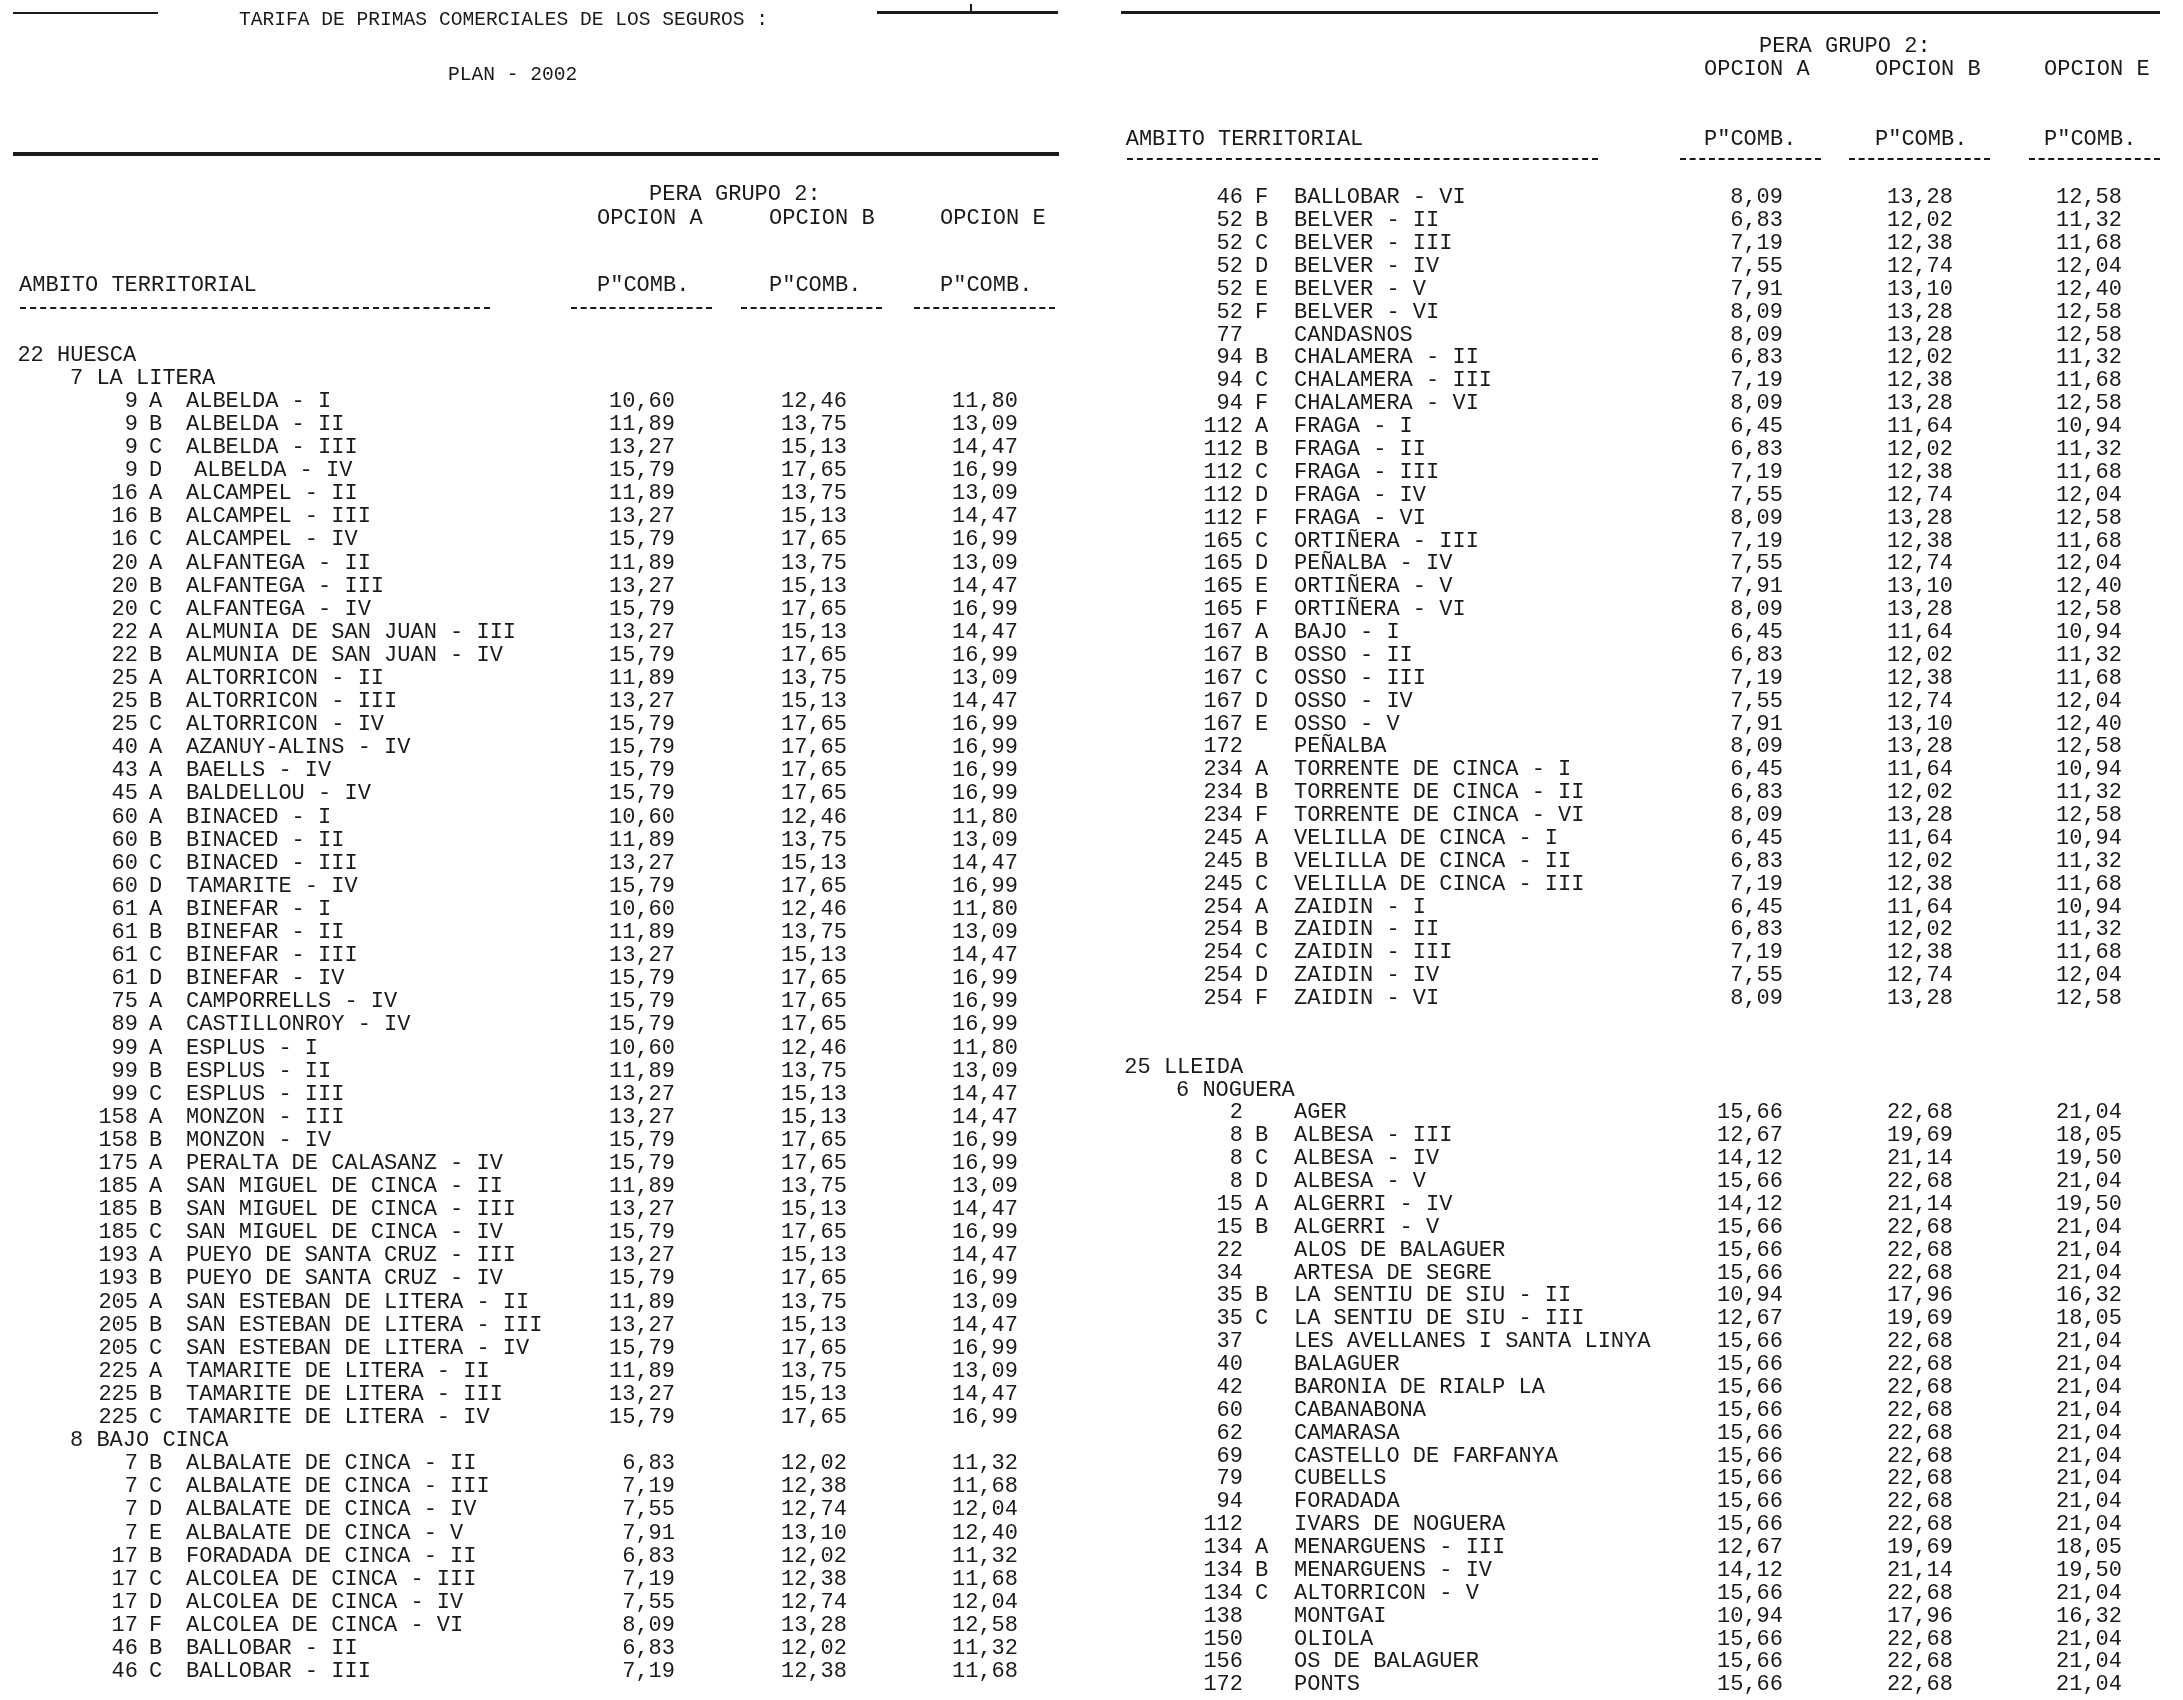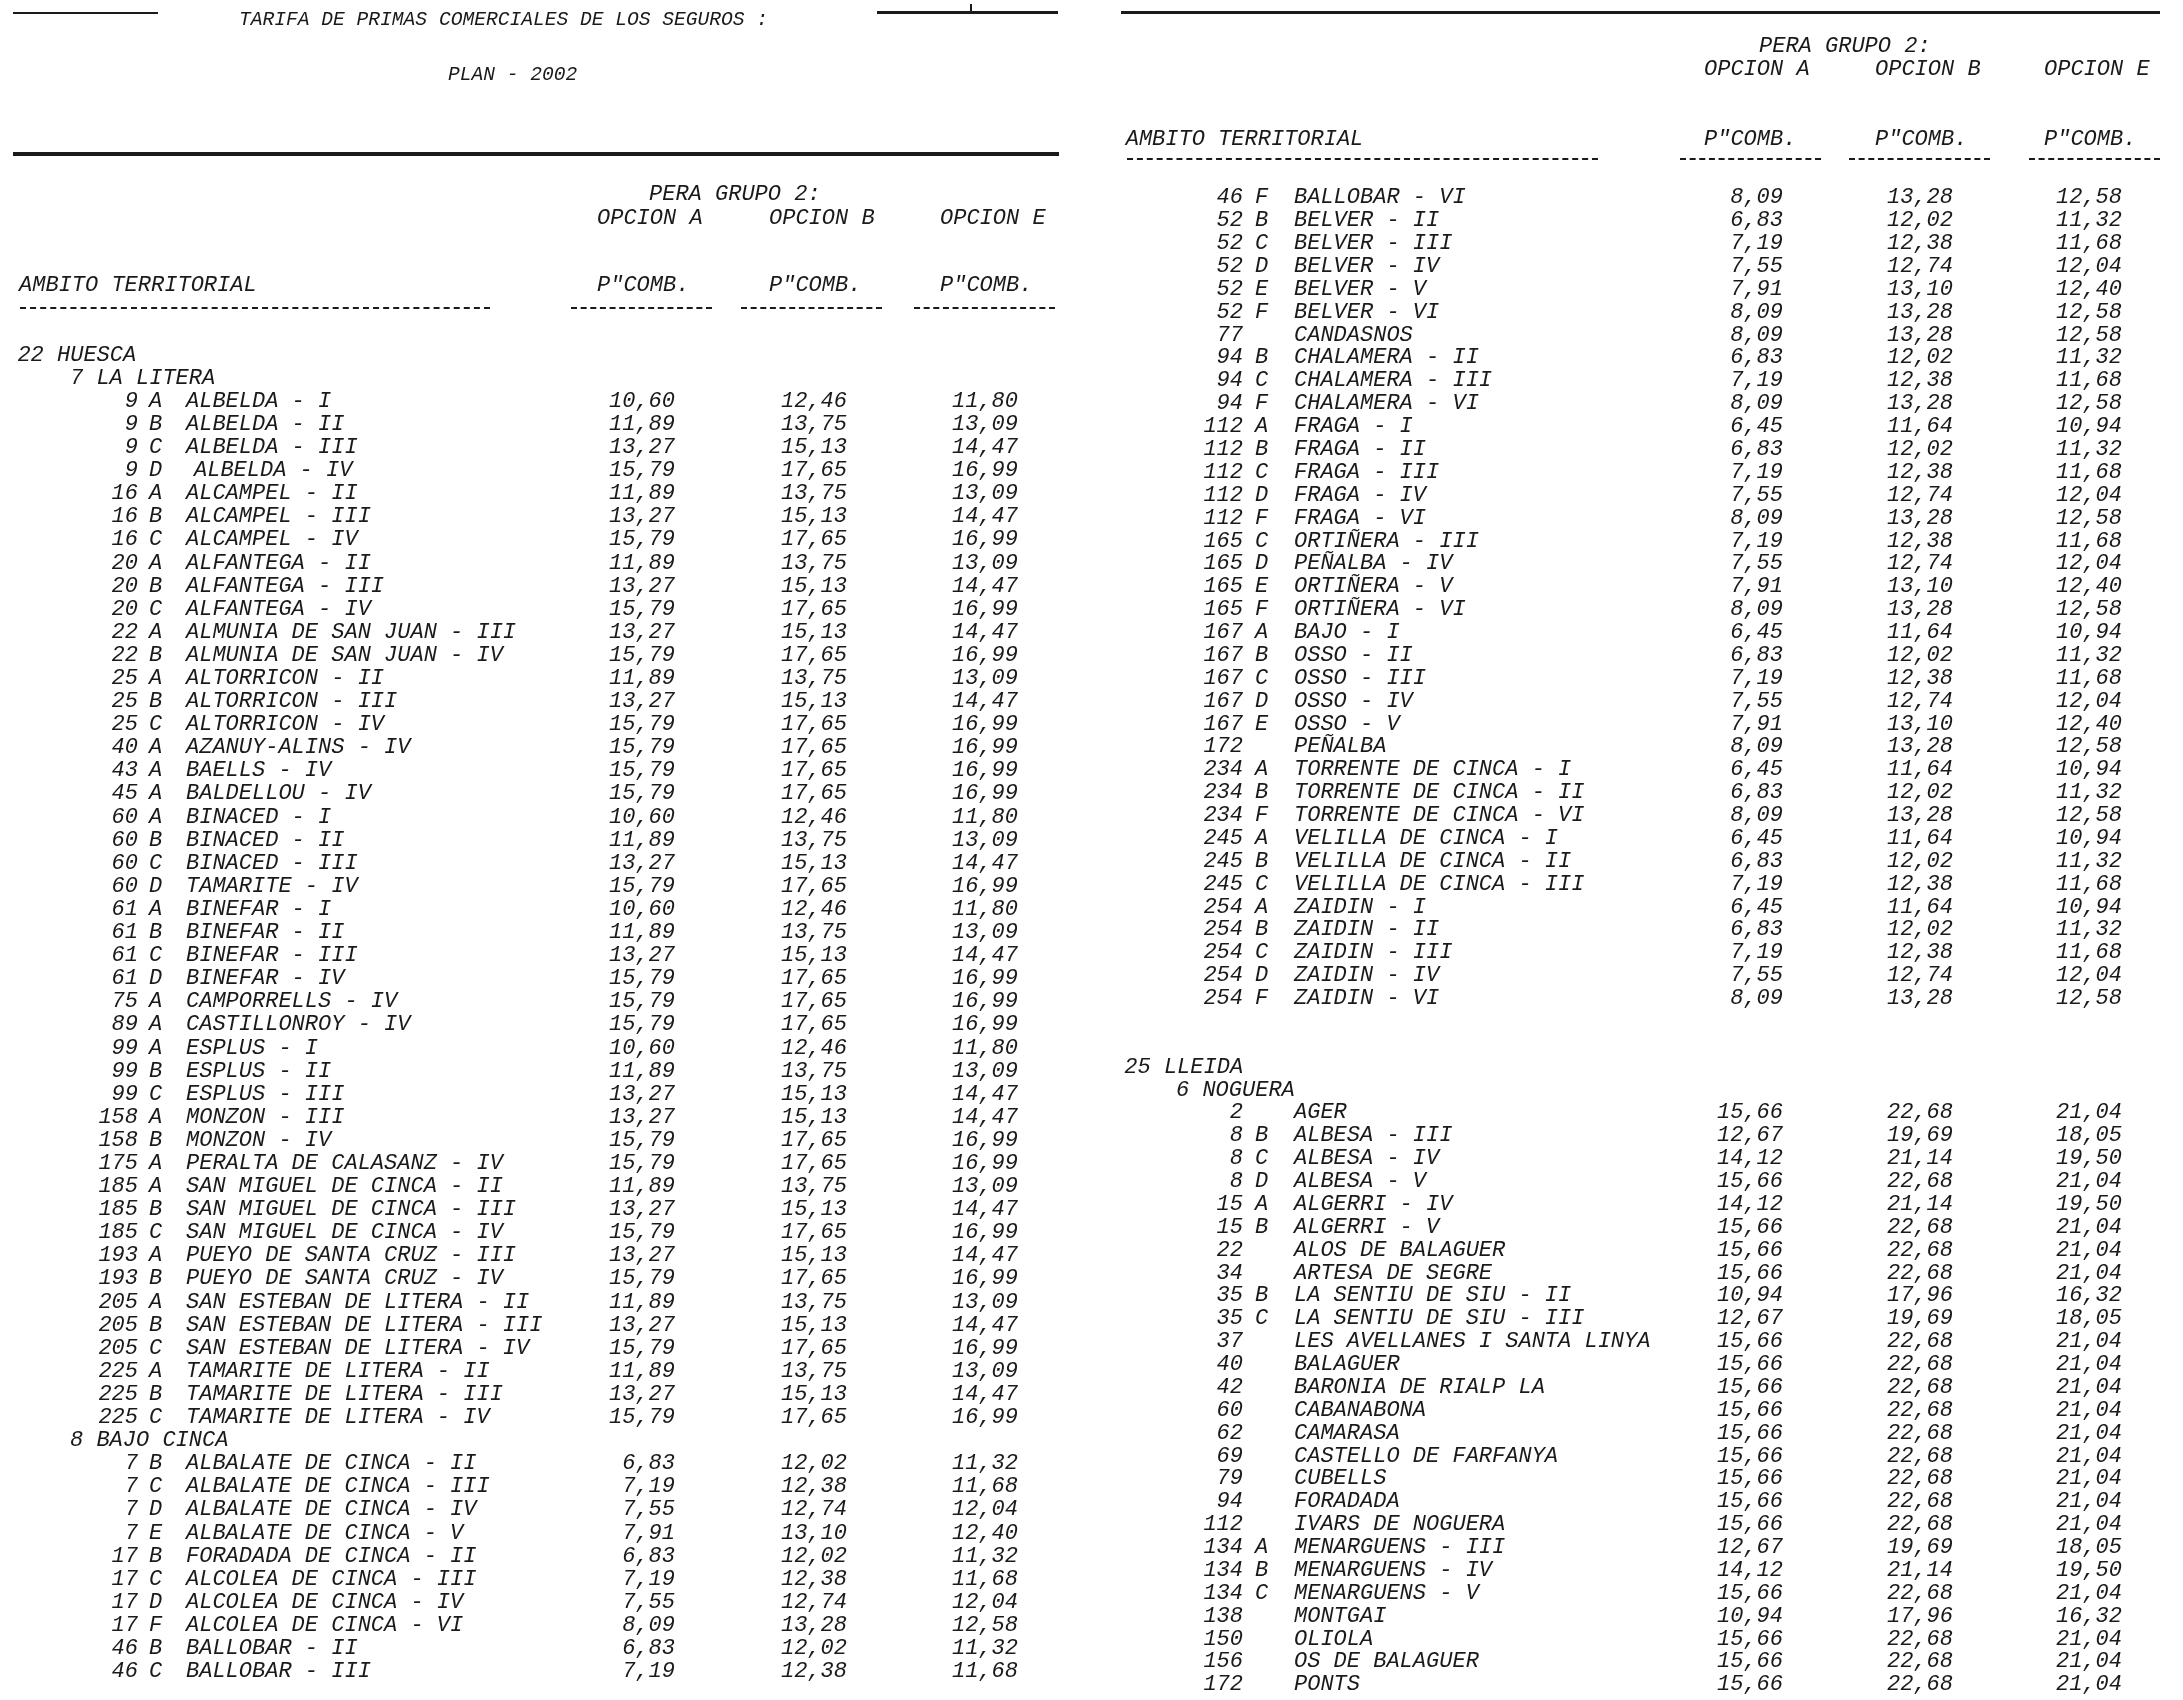--- a/index.html
+++ b/index.html
@@ -2,21 +2,21 @@
 <html style="font-size:11.6px"><head>
 <meta charset="utf-8">
 <style>
   html, body { margin: 0; padding: 0; background: #ffffff; }
   body { width: 2183px; height: 1700px; position: relative; overflow: hidden;
          font-family: "Liberation Mono", "DejaVu Sans Mono", monospace; color: #1a1a1a; }
   .abs { position: absolute; white-space: pre; font-size: 22px; line-height: 23px; }
   .rule { position: absolute; background: #1a1a1a; }
   .dash { position: absolute; border-top: 2.9px dashed #1a1a1a; height: 0; }
   .num { position: absolute; text-align: right; white-space: pre; font-size: 22px; line-height: 23px; }
-  .page { position: absolute; top: 0; height: 1396px; font-style: italic; }
+  .page { position: absolute; top: 0; height: 1396px; }
 </style>
 </head>
 <body>
 
 <div class="page" style="left:0;width:1073px;">
   <div class="rule" style="left:13px;top:11.6px;width:145px;height:2.9px;"></div>
   <div class="abs" style="left:239px;top:8.7px;font-size:19.6px;">TARIFA DE PRIMAS COMERCIALES DE LOS SEGUROS :</div>
   <div class="rule" style="left:877px;top:11px;width:181px;height:2.9px;"></div>
   <div class="rule" style="left:970px;top:4.4px;width:1.5px;height:7.3px;"></div>
   <div class="abs" style="left:448px;top:64px;font-size:19.6px;">PLAN - 2002</div>
@@ -952,21 +952,21 @@
         <div class="num" style="top: 1559px; left: 68px; width: 58px;">134</div>
         <div class="abs" style="top: 1559px; left: 138px;">B</div>
         <div class="abs" style="top: 1559px; left: 177px;">MENARGUENS - IV</div>
         <div class="num" style="top: 1559px; left: 564px; width: 102px;">14,12</div>
         <div class="num" style="top: 1559px; left: 734px; width: 102px;">21,14</div>
         <div class="num" style="top: 1559px; left: 903px; width: 102px;">19,50</div>
       </div>
       <div>
         <div class="num" style="top: 1582px; left: 68px; width: 58px;">134</div>
         <div class="abs" style="top: 1582px; left: 138px;">C</div>
-        <div class="abs" style="top: 1582px; left: 177px;">MENARGUENS - V</div>
+        <div class="abs" style="top: 1582px; left: 177px;">ALTORRICON - V</div>
         <div class="num" style="top: 1582px; left: 564px; width: 102px;">15,66</div>
         <div class="num" style="top: 1582px; left: 734px; width: 102px;">22,68</div>
         <div class="num" style="top: 1582px; left: 903px; width: 102px;">21,04</div>
       </div>
       <div>
         <div class="num" style="top: 1605px; left: 68px; width: 58px;">138</div>
         <div class="abs" style="top: 1605px; left: 138px;"></div>
         <div class="abs" style="top: 1605px; left: 177px;">MONTGAI</div>
         <div class="num" style="top: 1605px; left: 564px; width: 102px;">10,94</div>
         <div class="num" style="top: 1605px; left: 734px; width: 102px;">17,96</div>

